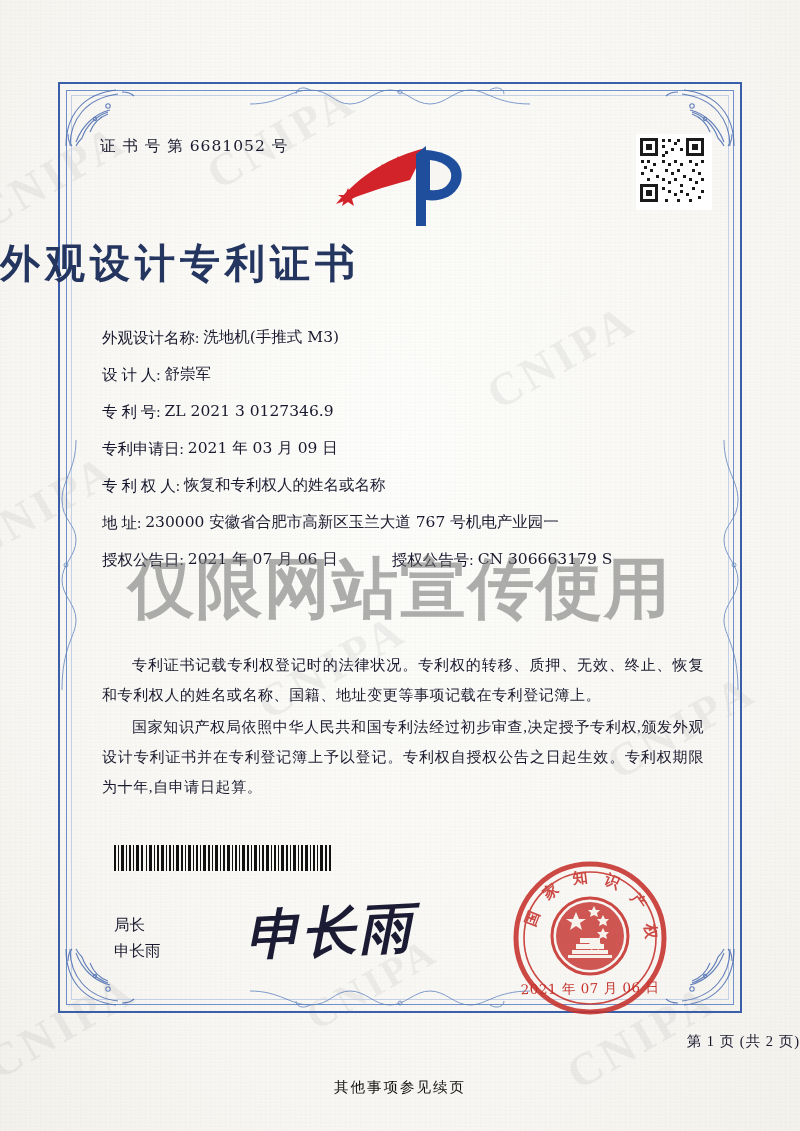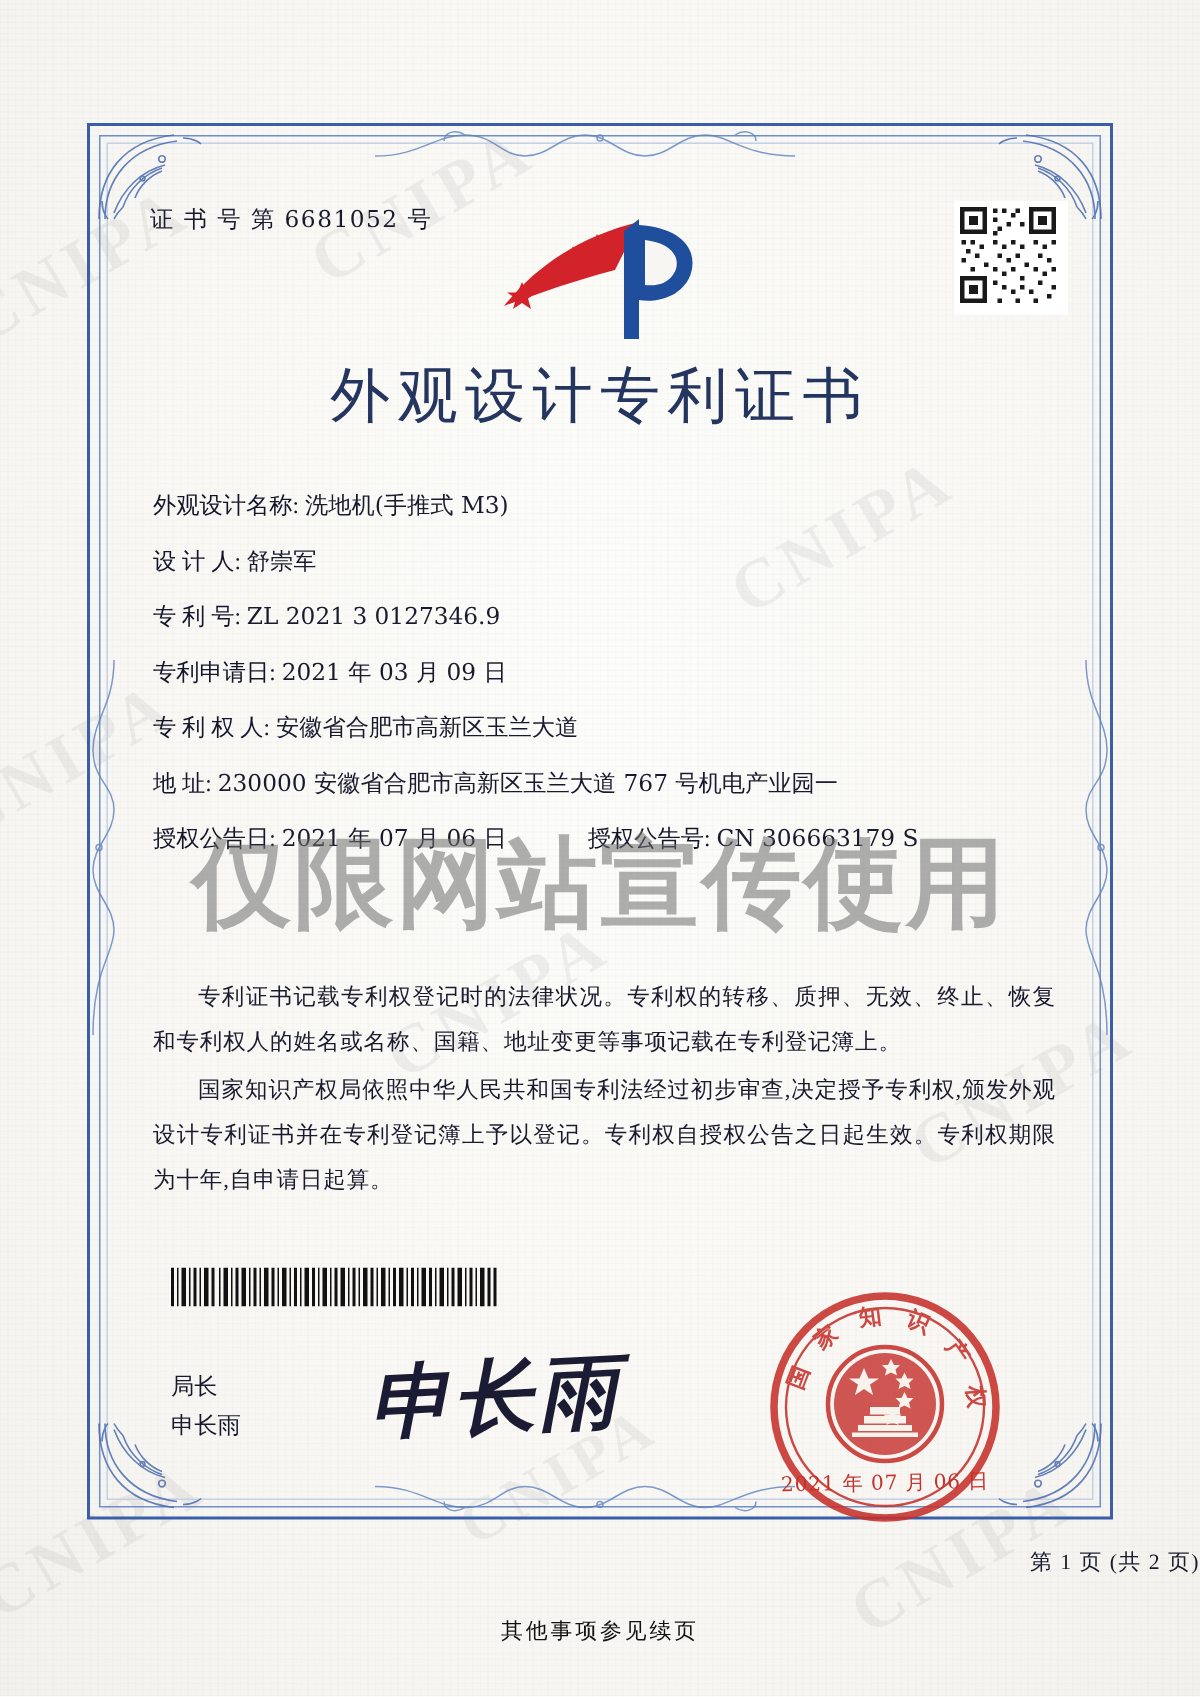--- a/index.html
+++ b/index.html
@@ -120,24 +120,23 @@
     width: 140px;
     height: 92px;
   }
   .emblem svg { display: block; width: 100%; height: 100%; }
 
   
   .title {
     position: absolute;
     left: 0; right: 0;
     top: 236px;
-    text-align: center;
     font-family: "DejaVu Serif", "Liberation Serif", serif;
     font-size: 40px;
-    font-weight: 400;
+    font-weight: 700;
     letter-spacing: 5px;
     color: #24355f;
   }
 
   
   .fields {
     position: absolute;
     left: 102px;
     top: 330px;
     right: 92px;
@@ -472,21 +471,21 @@
     <div class="field-row">
       <span class="f-label">专  利  号:</span>
       <span class="f-value">ZL 2021 3 0127346.9</span>
     </div>
     <div class="field-row">
       <span class="f-label">专利申请日:</span>
       <span class="f-value">2021 年 03 月 09 日</span>
     </div>
     <div class="field-row">
       <span class="f-label">专 利 权 人:</span>
-      <span class="f-value">安徽省合肥市高新区玉兰大道</span>
+      <span class="f-value">恢复和专利权人的姓名或名称</span>
     </div>
     <div class="field-row">
       <span class="f-label">地    址:</span>
       <span class="f-value">230000 安徽省合肥市高新区玉兰大道 767 号机电产业园一</span>
     </div>
     <div class="field-row">
       <span class="f-label">授权公告日:</span>
       <span class="f-value">2021 年 07 月 06 日</span>
       <span class="f-label f-value2">授权公告号:</span>
       <span class="f-value">CN 306663179 S</span>

